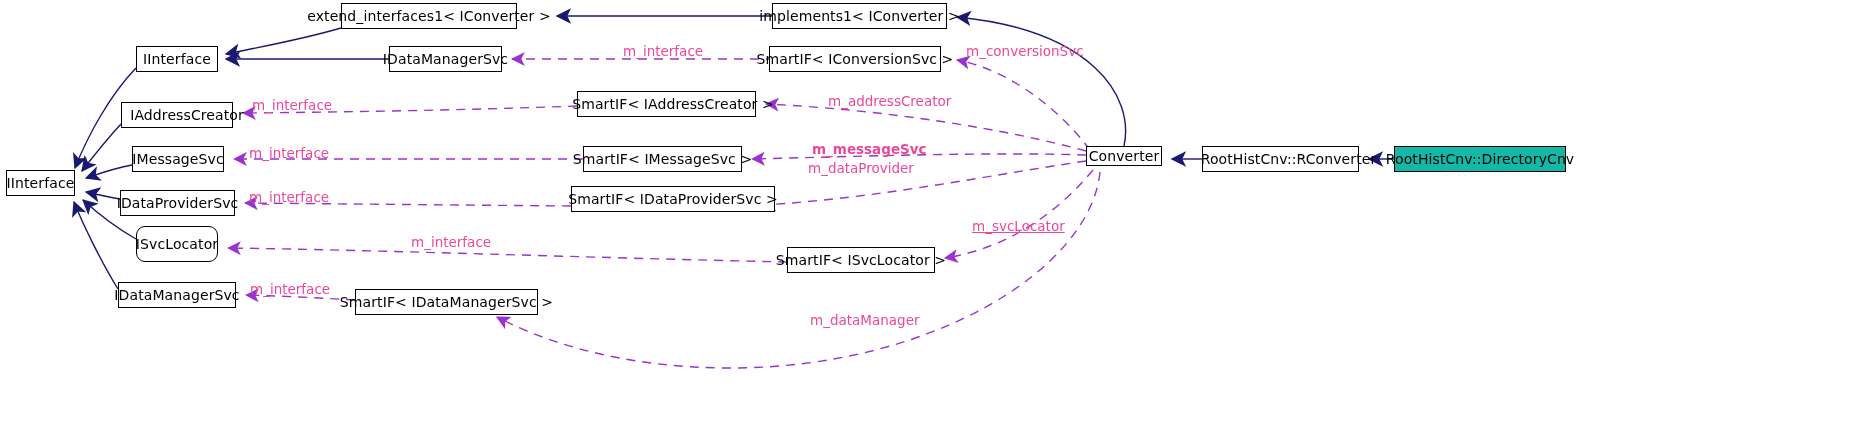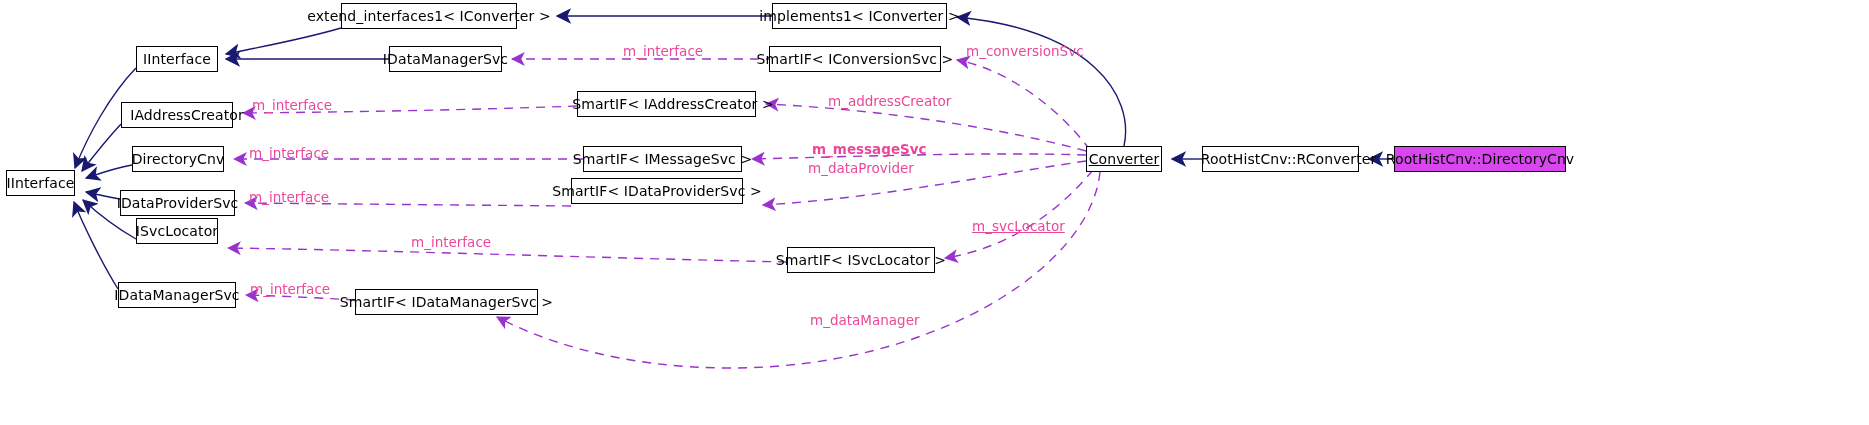--- a/index.html
+++ b/index.html
@@ -33,21 +33,21 @@
     font-size: 14px;
     line-height: 1;
     display: flex;
     align-items: center;
     justify-content: center;
     white-space: nowrap;
     letter-spacing: 0.1px;
     z-index: 5;
   }
   .node.highlight {
-    background: #d946ef;
+    background: #14b8a6;
   }
   .edge-label {
     position: absolute;
     font-size: 13.5px;
     color: #ec4899;
     white-space: nowrap;
     background: transparent;
     z-index: 4;
     line-height: 1;
   }
@@ -119,34 +119,34 @@
       <path d="M 1100 172 C 1090 270 930 368 730 368 C 620 368 540 340 497 317"></path>
 
       <path d="M 355 300 C 320 298 285 296 246 295"></path>
     </g>
   </svg>
 
   <div id="nodes">
       <div class="node" style="left: 6px; top: 170px; width: 69px; height: 26px;">IInterface</div>
       <div class="node" style="left: 136px; top: 46px; width: 82px; height: 26px;">IInterface</div>
       <div class="node" style="left: 121px; top: 102px; width: 112px; height: 26px; padding-left: 20px;">IAddressCreator</div>
-      <div class="node" style="left: 132px; top: 146px; width: 92px; height: 26px;">DirectoryCnv</div>
+      <div class="node" style="left: 132px; top: 146px; width: 92px; height: 26px;">IMessageSvc</div>
       <div class="node" style="left: 120px; top: 190px; width: 115px; height: 26px; text-align: center;">IDataProviderSvc</div>
-      <div class="node" style="left: 136px; top: 218px; width: 82px; height: 26px;">ISvcLocator</div>
+      <div class="node" style="left: 136px; top: 226px; width: 82px; height: 36px; border-radius: 9px;">ISvcLocator</div>
       <div class="node" style="left: 118px; top: 282px; width: 118px; height: 26px;">IDataManagerSvc</div>
       <div class="node" style="left: 341px; top: 3px; width: 176px; height: 26px;">extend_interfaces1&lt; IConverter &gt;</div>
       <div class="node" style="left: 389px; top: 46px; width: 113px; height: 26px;">IDataManagerSvc</div>
       <div class="node" style="left: 355px; top: 289px; width: 183px; height: 26px;">SmartIF&lt; IDataManagerSvc &gt;</div>
       <div class="node" style="left: 577px; top: 91px; width: 179px; height: 26px; padding-left: 13px;">SmartIF&lt; IAddressCreator &gt;</div>
       <div class="node" style="left: 583px; top: 146px; width: 159px; height: 26px;">SmartIF&lt; IMessageSvc &gt;</div>
-      <div class="node" style="left: 571px; top: 178px; width: 172px; height: 26px;">SmartIF&lt; IDataProviderSvc &gt;</div>
+      <div class="node" style="left: 571px; top: 186px; width: 204px; height: 26px;">SmartIF&lt; IDataProviderSvc &gt;</div>
       <div class="node" style="left: 772px; top: 3px; width: 175px; height: 26px;">implements1&lt; IConverter &gt;</div>
       <div class="node" style="left: 769px; top: 46px; width: 172px; height: 26px;">SmartIF&lt; IConversionSvc &gt;</div>
       <div class="node" style="left: 787px; top: 247px; width: 148px; height: 26px;">SmartIF&lt; ISvcLocator &gt;</div>
-      <div class="node" style="left: 1086px; top: 146px; width: 76px; height: 26px; text-decoration: underline;">Converter</div>
+      <div class="node" style="left: 1086px; top: 146px; width: 76px; height: 20px;">Converter</div>
       <div class="node" style="left: 1202px; top: 146px; width: 157px; height: 26px; padding-left: 16px;">RootHistCnv::RConverter</div>
       <div class="node highlight" style="left: 1394px; top: 146px; width: 172px; height: 26px;">RootHistCnv::DirectoryCnv</div>
     </div>
   <div id="edge-labels">
       <div class="edge-label" style="left: 623px; top: 45px;">m_interface</div>
       <div class="edge-label" style="left: 966px; top: 45px;">m_conversionSvc</div>
       <div class="edge-label" style="left: 252px; top: 99px;">m_interface</div>
       <div class="edge-label" style="left: 808px; top: 95px; margin-left: 20px;">m_addressCreator</div>
       <div class="edge-label" style="left: 249px; top: 147px;">m_interface</div>
       <div class="edge-label" style="left: 812px; top: 143px; font-weight: bold;">m_messageSvc</div>

